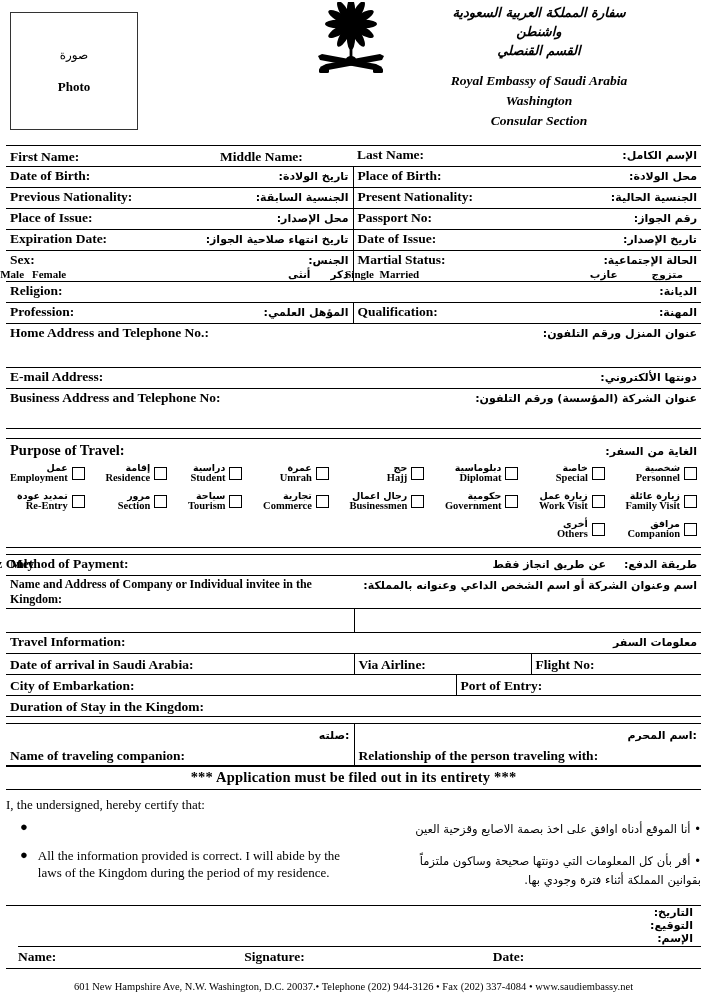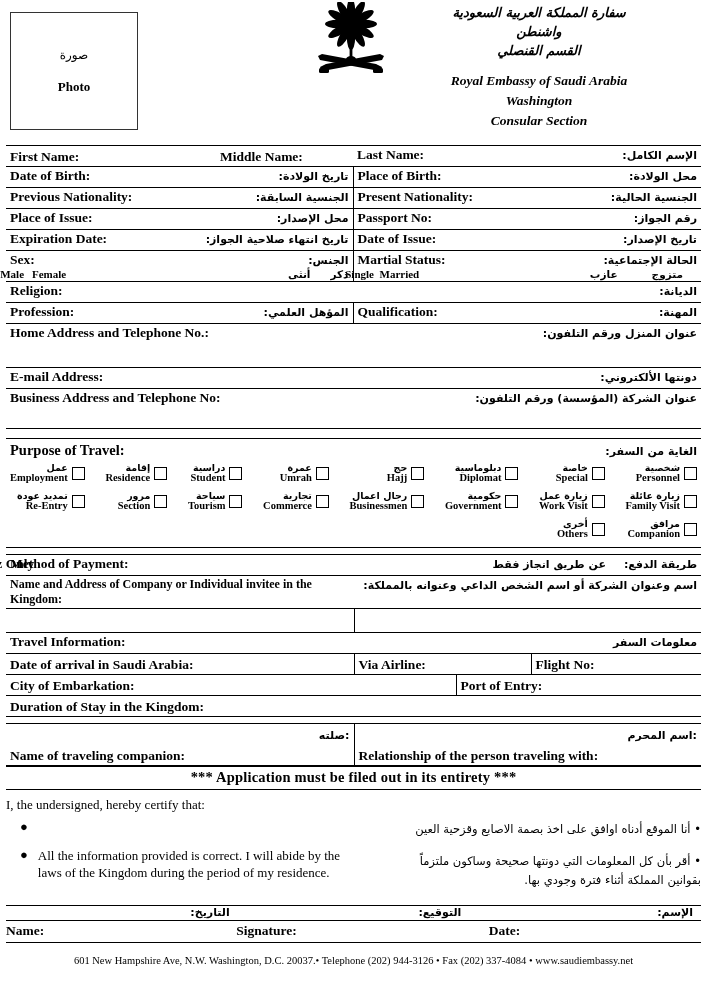--- a/index.html
+++ b/index.html
@@ -101,22 +101,22 @@
   .cert-ar { width: 295px; direction: rtl; text-align: right; }
   .bullet-en { display: flex; gap: 10px; font-size: 13px; line-height: 1.3; margin-bottom: 14px; padding-left: 14px; }
   .dot { font-size: 13px; line-height: 1.1; }
   .bullet-ar {
     font-family: "DejaVu Sans", sans-serif; font-size: 11.5px;
     line-height: 1.65; margin-bottom: 13px; direction: rtl;
   }
 
   
   .sig { border-top: 1.2px solid #000; border-bottom: 1.2px solid #000; }
-  .sig-ar-row { display: flex; padding: 0 0 1px 0; }
-  .sig-en-row { display: flex; padding: 2px 0 3px 0; border-top: 1.2px solid #000; }
+  .sig-ar-row { display: flex; padding: 0 0 1px 0; flex-direction: column; }
+  .sig-en-row { display: flex; padding: 2px 0 3px 0; border-top: 1.2px solid #000; margin-left: 12px; }
   .sig-ar-row > div, .sig-en-row > div { flex: 1; }
   .sig-ar-row > div { text-align: right; padding-right: 8px; font-size: 11px; font-family: "DejaVu Sans", sans-serif; font-weight: bold; direction: rtl; }
   .sig-en-row > div { font-size: 13.5px; font-weight: bold; }
   .sig-en-row .c2 { padding-left: 18px; }
   .sig-en-row .c3 { padding-left: 40px; }
 
   .footer { text-align: center; font-size: 10.5px; margin-top: 12px; }
 </style>
 </head>
 <body>

